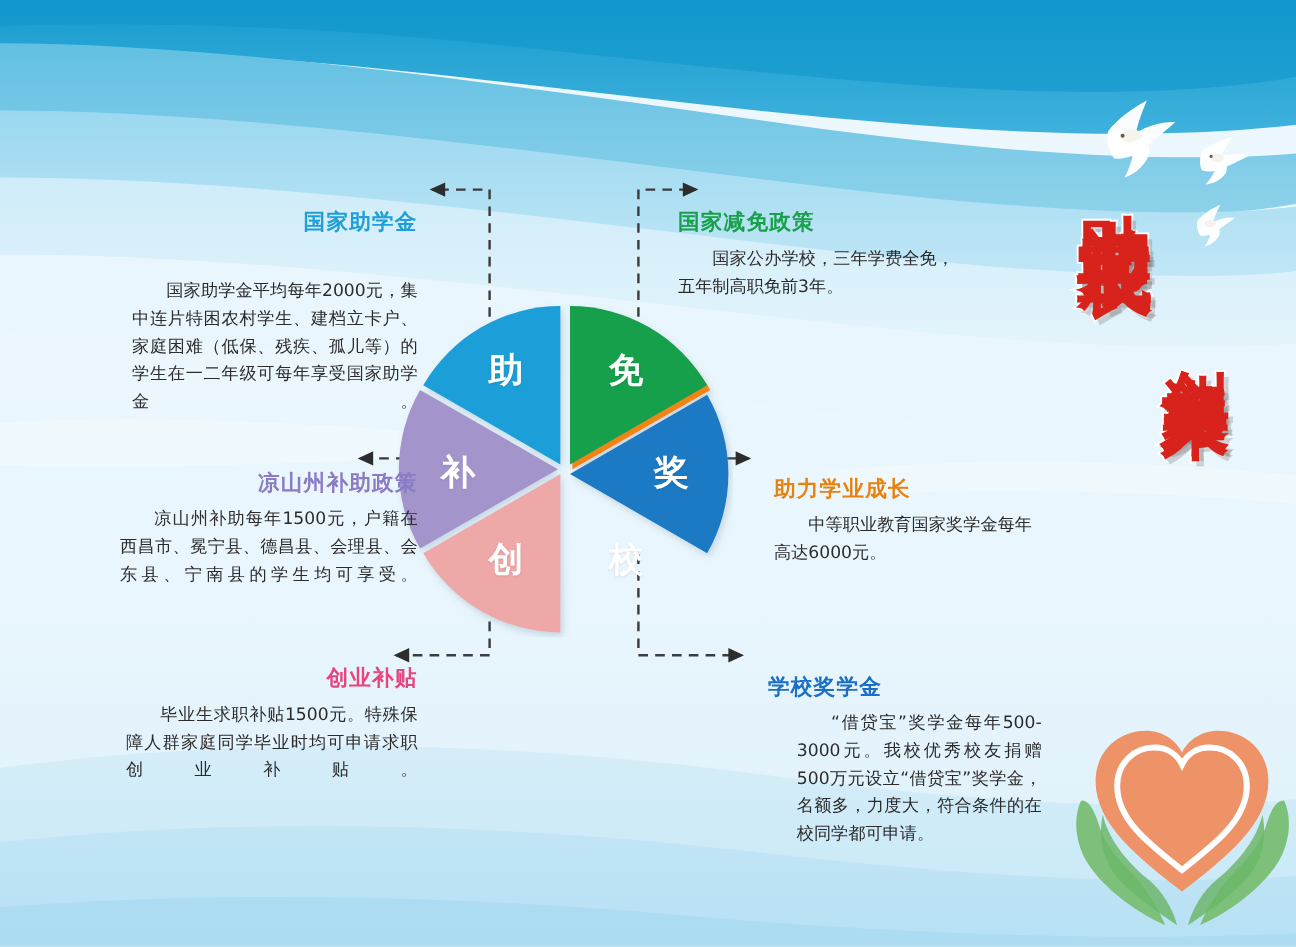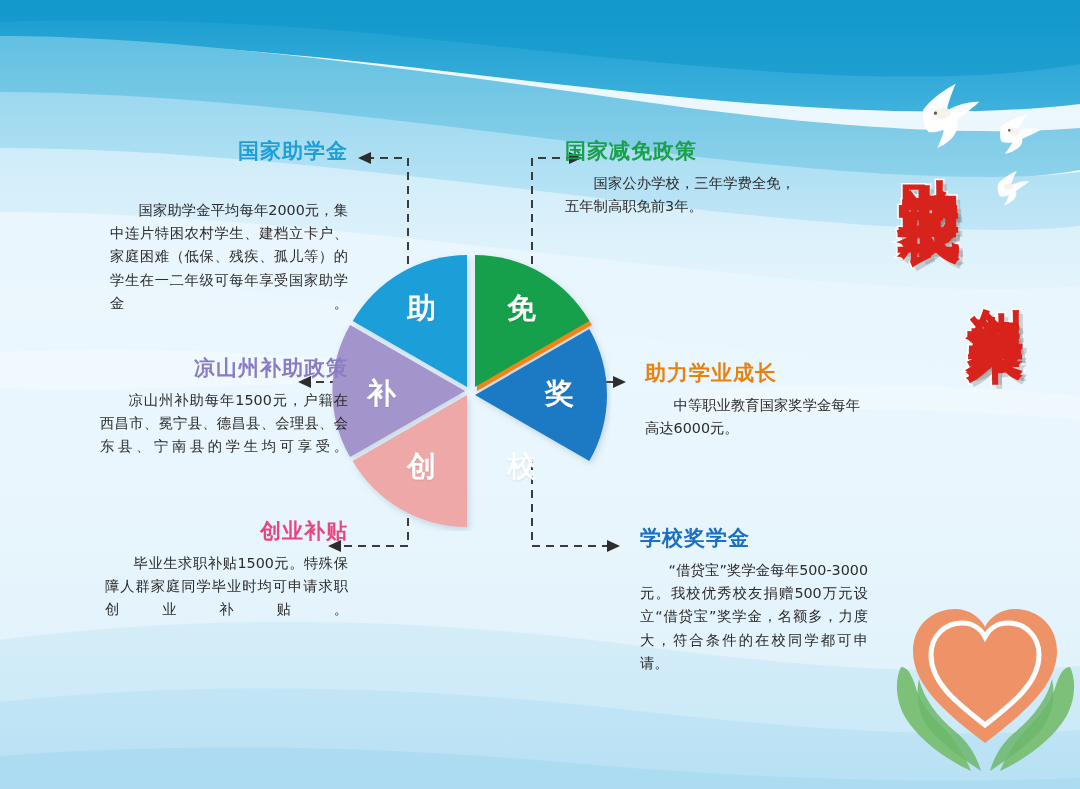--- a/index.html
+++ b/index.html
@@ -18,22 +18,22 @@
   #pieWrap{position:absolute;left:331px;top:251px;width:280px;height:280px;}
   .segLabel{
     position:absolute;color:#ffffff;font-size:29px;font-weight:700;
     font-family:"DejaVu Sans","Liberation Sans",sans-serif;
     text-shadow:0 1px 2px rgba(0,0,0,.10);
     pointer-events:none;
   }
 
   
   .block{position:absolute;}
-  .blk-title{font-size:21px;font-weight:700;letter-spacing:1px;
-    font-family:"DejaVu Sans","Liberation Sans",sans-serif;line-height:1.1;white-space:nowrap;}
+  .blk-title{font-size:18px;font-weight:700;letter-spacing:1px;
+    font-family:"DejaVu Sans","Liberation Sans",sans-serif;line-height:1.1;white-space:nowrap;margin-top:36px;}
   .blk-body{font-size:14.3px;line-height:1.62;color:#2b2b2b;margin-top:9px;
     font-family:"DejaVu Sans","Liberation Sans",sans-serif;text-align:justify;}
 
   .b-tl{left:110px;top:140px;width:238px;text-align:right;}
   .b-tl .blk-title{text-align:right;}
   .b-tl .blk-body{text-align:justify;text-align-last:justify;}
   .b-tr{left:565px;top:140px;width:230px;}
   .b-ml{left:100px;top:357px;width:248px;text-align:right;}
   .b-ml .blk-body{text-align:justify;text-align-last:justify;}
   .b-mr{left:645px;top:362px;width:215px;}
@@ -183,21 +183,21 @@
     <div class="blk-body" style="text-indent:2em;">中等职业教育国家奖学金每年高达6000元。</div>
   </div>
 
   <div class="block b-bl">
     <div class="blk-title" style="color:#E8457F;">创业补贴</div>
     <div class="blk-body" style="text-indent:2em;">毕业生求职补贴1500元。特殊保障人群家庭同学毕业时均可申请求职创业补贴。</div>
   </div>
 
   <div class="block b-br">
     <div class="blk-title" style="color:#1B6FC4;">学校奖学金</div>
-    <div class="blk-body" style="text-indent:2em;">“借贷宝”奖学金每年500-3000元。我校优秀校友捐赠500万元设立“借贷宝”奖学金，名额多，力度大，符合条件的在校同学都可申请。</div>
+    <div class="blk-body" style="text-indent:2em;margin-left:24px;">“借贷宝”奖学金每年500-3000元。我校优秀校友捐赠500万元设立“借贷宝”奖学金，名额多，力度大，符合条件的在校同学都可申请。</div>
   </div>
 
   <div class="slogan" id="slogan1">助力学业成长</div>
   <div class="slogan" id="slogan2">创造美好未来</div>
 
   <svg id="doves" viewBox="0 0 200 175">
     <g fill="#ffffff">
       <g transform="translate(38,32) rotate(-8) scale(1.05)">
         <path d="M2,22 C10,14 24,6 36,2 C30,12 26,20 24,26 C34,22 46,20 56,22 C44,30 34,36 26,40 C20,44 12,46 4,44 C0,38 0,28 2,22 Z" opacity=".97"></path>
         <path d="M24,26 C30,30 34,36 32,44 C28,52 20,58 10,60 C16,52 20,42 22,34 Z"></path>

